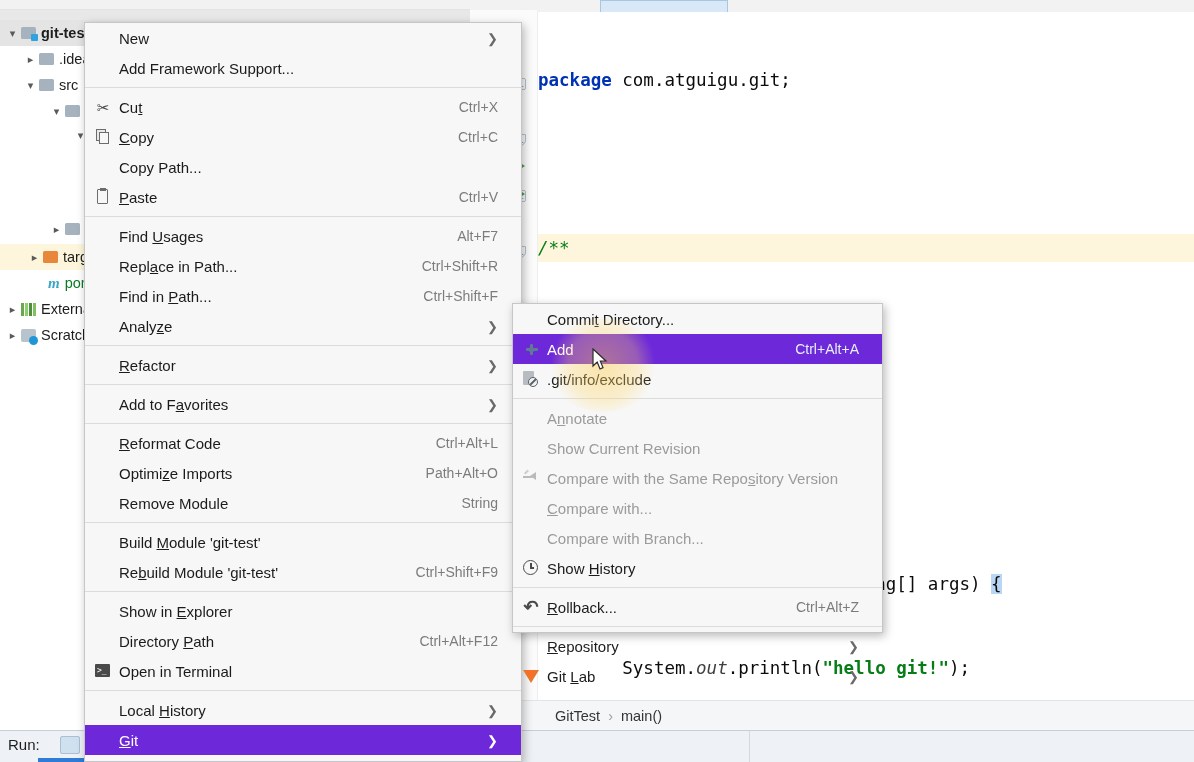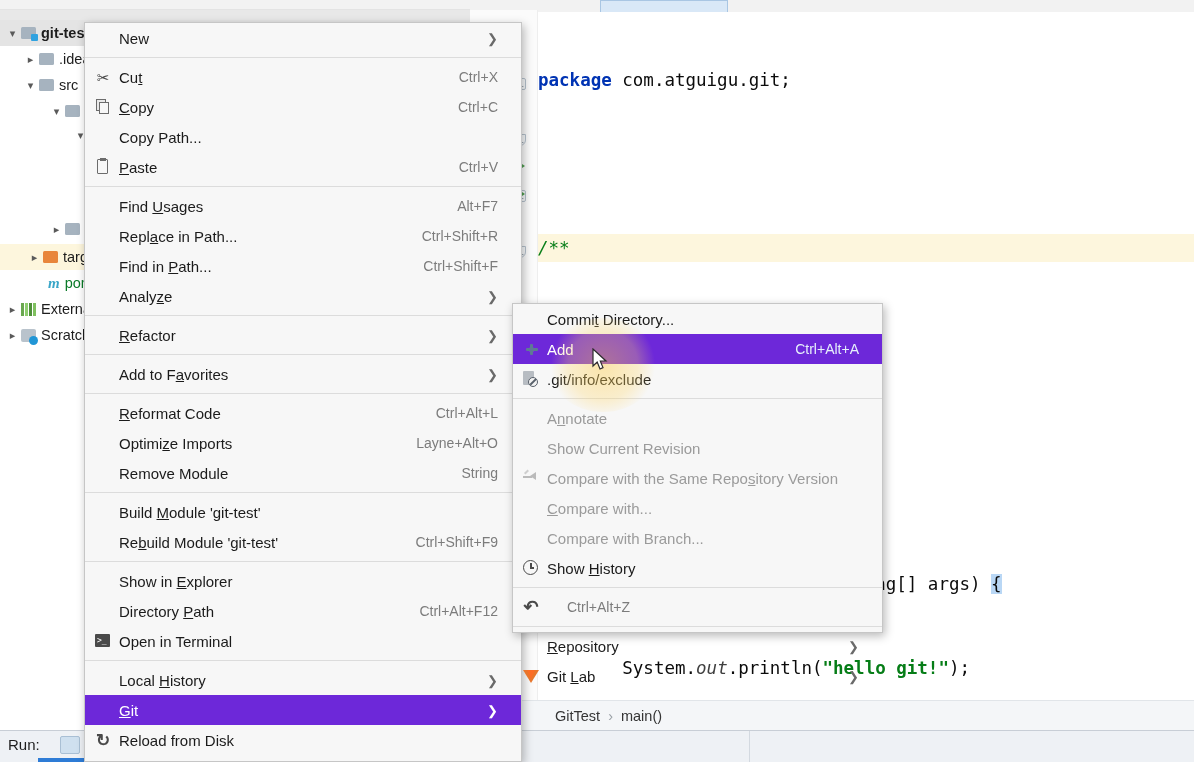--- a/index.html
+++ b/index.html
@@ -297,20 +297,23 @@
   <div class="run-label">Run:</div>
   <div class="run-ic"></div>
   <div class="run-underline"></div>
 
   <div class="menu" id="main-menu">
     <div id="main-menu-body">
         <div class="mi">
           <span class="label">New</span>
           <span class="arrow">❯</span>
         </div>
+        <div class="mi">
+          <span class="label">Add Framework Support...</span>
+        </div>
         <div class="sep"></div>
         <div class="mi">
           <span class="mi-ic ic-scissors"></span>
           <span class="label">Cu<span class="mnem">t</span></span>
           <span class="accel">Ctrl+X</span>
         </div>
         <div class="mi">
           <span class="mi-ic ic-copy">
             <span class="a"></span>
             <span class="b"></span>
@@ -356,21 +359,21 @@
           <span class="label">Add to F<span class="mnem">a</span>vorites</span>
           <span class="arrow">❯</span>
         </div>
         <div class="sep"></div>
         <div class="mi">
           <span class="label"><span class="mnem">R</span>eformat Code</span>
           <span class="accel">Ctrl+Alt+L</span>
         </div>
         <div class="mi">
           <span class="label">Optimi<span class="mnem">z</span>e Imports</span>
-          <span class="accel">Layne+Alt+O</span>
+          <span class="accel">Path+Alt+O</span>
         </div>
         <div class="mi">
           <span class="label">Remove Module</span>
           <span class="accel">String</span>
         </div>
         <div class="sep"></div>
         <div class="mi">
           <span class="label">Build <span class="mnem">M</span>odule 'git-test'</span>
         </div>
         <div class="mi">
@@ -455,20 +458,21 @@
           <span class="mi-ic ic-clock">
             <span class="a"></span>
             <span class="b"></span>
             <span class="c"></span>
           </span>
           <span class="label">Show <span class="mnem">H</span>istory</span>
         </div>
         <div class="sep"></div>
         <div class="mi">
           <span class="mi-ic ic-rollback"></span>
+          <span class="label"><span class="mnem">R</span>ollback...</span>
           <span class="accel">Ctrl+Alt+Z</span>
         </div>
         <div class="sep"></div>
         <div class="mi">
           <span class="label"><span class="mnem">R</span>epository</span>
           <span class="arrow">❯</span>
         </div>
         <div class="mi">
           <span class="mi-ic ic-gitlab">
             <span class="a"></span>

